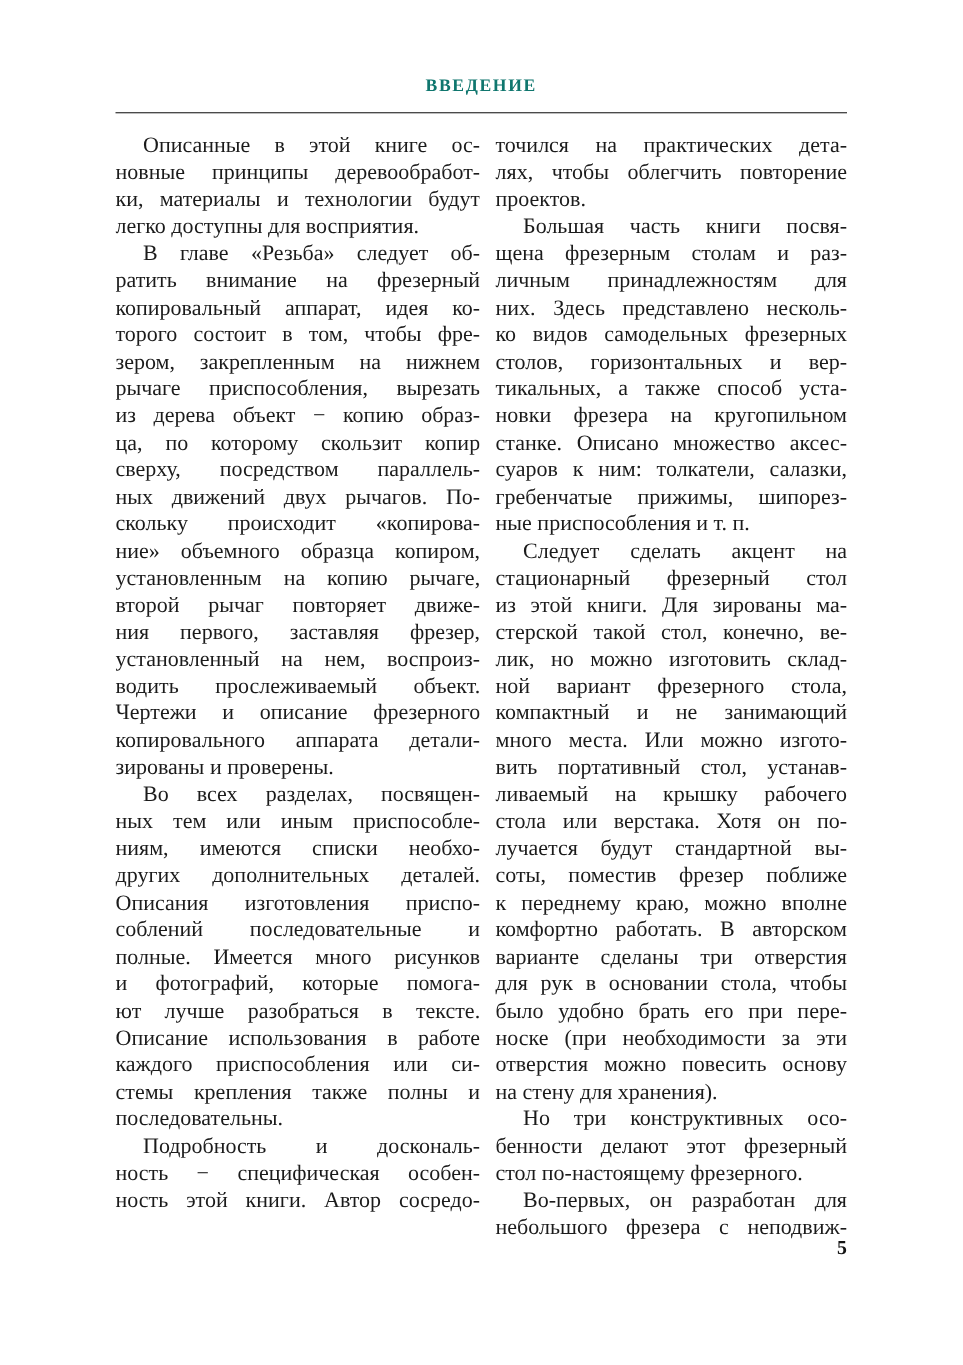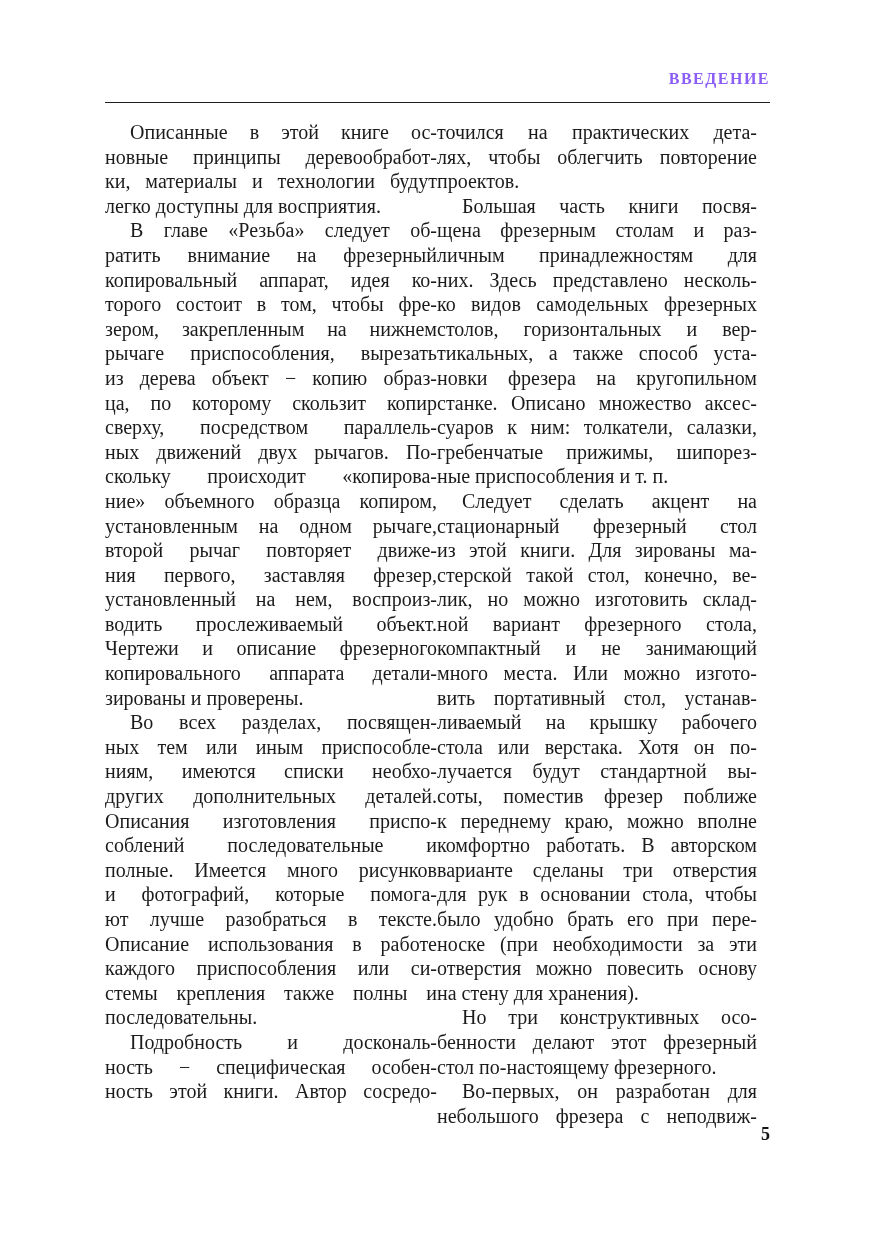--- a/index.html
+++ b/index.html
@@ -14,46 +14,46 @@
     background: #ffffff;
     color: #1b1b1b;
     font-family: "Liberation Serif", "DejaVu Serif", serif;
     overflow: hidden;
   }
   .chapter-heading {
     position: absolute;
     top: 70px;
     left: 105px;
     width: 665px;
-    text-align: right;
+    text-align: center;
     font-size: 16px;
     font-weight: bold;
     letter-spacing: 1.5px;
-    color: #8b5cf6;
+    color: #0f766e;
   }
   .header-rule {
     position: absolute;
     top: 102px;
     left: 105px;
     width: 665px;
     height: 0;
     border-top: 1.6px solid #1f1f1f;
   }
   .columns {
     position: absolute;
     top: 120px;
     left: 105px;
     width: 665px;
     display: flex;
   }
   .col {
     font-size: 20px;
     color: #1b1b1b;
   }
-  .col-left  { width: 332px; margin-right: 0; }
+  .col-left  { width: 332px; margin-right: 14px; }
   .col-right { width: 320px; }
   .line {
     height: 24.6px;
     line-height: 24.6px;
     text-align: left;
     white-space: normal;
     overflow: hidden;
   }
   .line.just {
     text-align: justify;
@@ -90,21 +90,21 @@
         <div class="line just">копировальный аппарат, идея ко-</div>
         <div class="line just">торого состоит в том, чтобы фре-</div>
         <div class="line just">зером, закрепленным на нижнем</div>
         <div class="line just">рычаге приспособления, вырезать</div>
         <div class="line just">из дерева объект − копию образ-</div>
         <div class="line just">ца, по которому скользит копир</div>
         <div class="line just">сверху, посредством параллель-</div>
         <div class="line just">ных движений двух рычагов. По-</div>
         <div class="line just">скольку происходит «копирова-</div>
         <div class="line just">ние» объемного образца копиром,</div>
-        <div class="line just">установленным на одном рычаге,</div>
+        <div class="line just">установленным на копию рычаге,</div>
         <div class="line just">второй рычаг повторяет движе-</div>
         <div class="line just">ния первого, заставляя фрезер,</div>
         <div class="line just">установленный на нем, воспроиз-</div>
         <div class="line just">водить прослеживаемый объект.</div>
         <div class="line just">Чертежи и описание фрезерного</div>
         <div class="line just">копировального аппарата детали-</div>
         <div class="line">зированы и проверены.</div>
         <div class="line just indent">Во всех разделах, посвящен-</div>
         <div class="line just">ных тем или иным приспособле-</div>
         <div class="line just">ниям, имеются списки необхо-</div>

